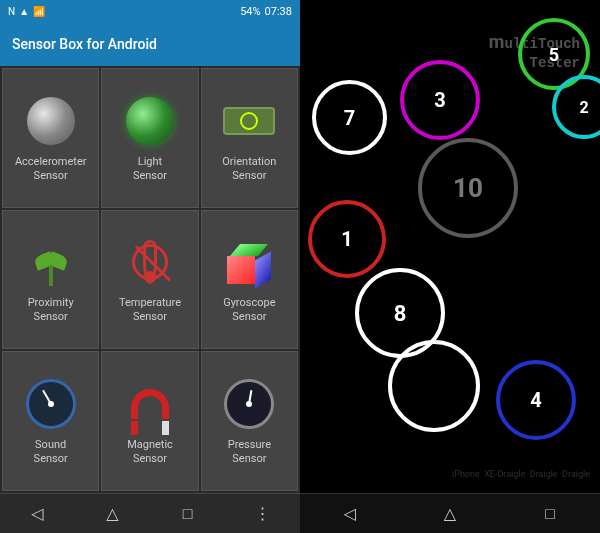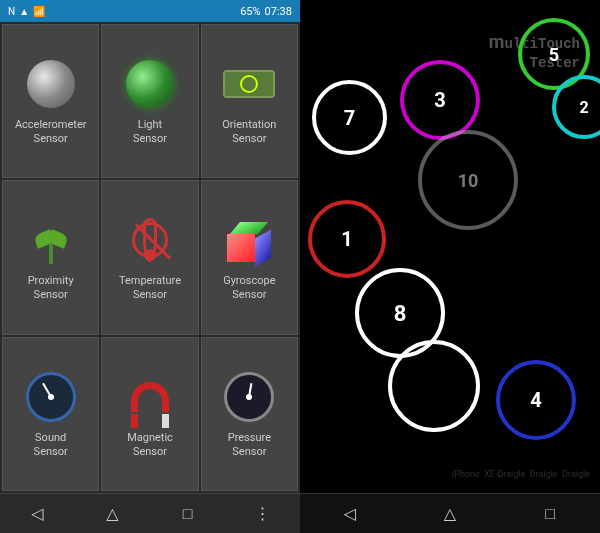--- a/index.html
+++ b/index.html
@@ -382,25 +382,28 @@
 
   <div class="left-phone">
 
     <div class="status-bar">
       <div class="status-bar-left">
         <span class="status-icon">N</span>
         <span class="status-icon">▲</span>
         <span class="status-icon">📶</span>
       </div>
       <div class="status-bar-right">
-        <span>65%</span>
+        <span>54%</span>
         <span>07:38</span>
       </div>
     </div>
 
+    <div class="app-bar">
+      <span class="app-bar-title">Sensor Box for Android</span>
+    </div>
 
     <div class="sensor-grid">
 
       <div class="sensor-item">
         <div class="sensor-icon-area">
           <div class="icon-sphere"></div>
         </div>
         <span class="sensor-label">Accelerometer<br>Sensor</span>
       </div>
 
@@ -501,21 +504,21 @@
       </div>
 
       <div class="touch-circle" style="left:12px;top:80px;width:75px;height:75px;border:4px solid #ffffff;background:rgba(0,0,0,0);color:#fff;font-size:20px;">7</div>
 
       <div class="touch-circle" style="left:100px;top:60px;width:80px;height:80px;border:4px solid #cc00cc;background:rgba(0,0,0,0);color:#fff;font-size:20px;">3</div>
 
       <div class="touch-circle" style="left:218px;top:18px;width:72px;height:72px;border:4px solid #33cc33;background:rgba(0,0,0,0);color:#fff;font-size:18px;">5</div>
 
       <div class="touch-circle" style="left:252px;top:75px;width:64px;height:64px;border:4px solid #11cccc;background:rgba(0,0,0,0);color:#fff;font-size:16px;">2</div>
 
-      <div class="touch-circle" style="left:118px;top:130px;width:100px;height:100px;border:4px solid rgba(180,180,180,0.5);background:rgba(0,0,0,0);color:rgba(200,200,200,0.6);font-size:18px;">10</div>
+      <div class="touch-circle" style="left:118px;top:138px;width:100px;height:100px;border:4px solid rgba(180,180,180,0.5);background:rgba(0,0,0,0);color:rgba(200,200,200,0.6);font-size:26px;">10</div>
 
       <div class="touch-circle" style="left:8px;top:200px;width:78px;height:78px;border:4px solid #cc2222;background:rgba(0,0,0,0);color:#fff;font-size:20px;">1</div>
 
       <div class="touch-circle" style="left:55px;top:268px;width:90px;height:90px;border:4px solid #ffffff;background:rgba(0,0,0,0);color:#fff;font-size:22px;">8</div>
 
       <div class="touch-circle" style="left:88px;top:340px;width:92px;height:92px;border:4px solid #ffffff;background:rgba(0,0,0,0);color:#fff;font-size:20px;"></div>
 
       <div class="touch-circle" style="left:196px;top:360px;width:80px;height:80px;border:4px solid #2233cc;background:rgba(0,0,0,0);color:#fff;font-size:20px;">4</div>
 
       <div class="watermark-bottom">

